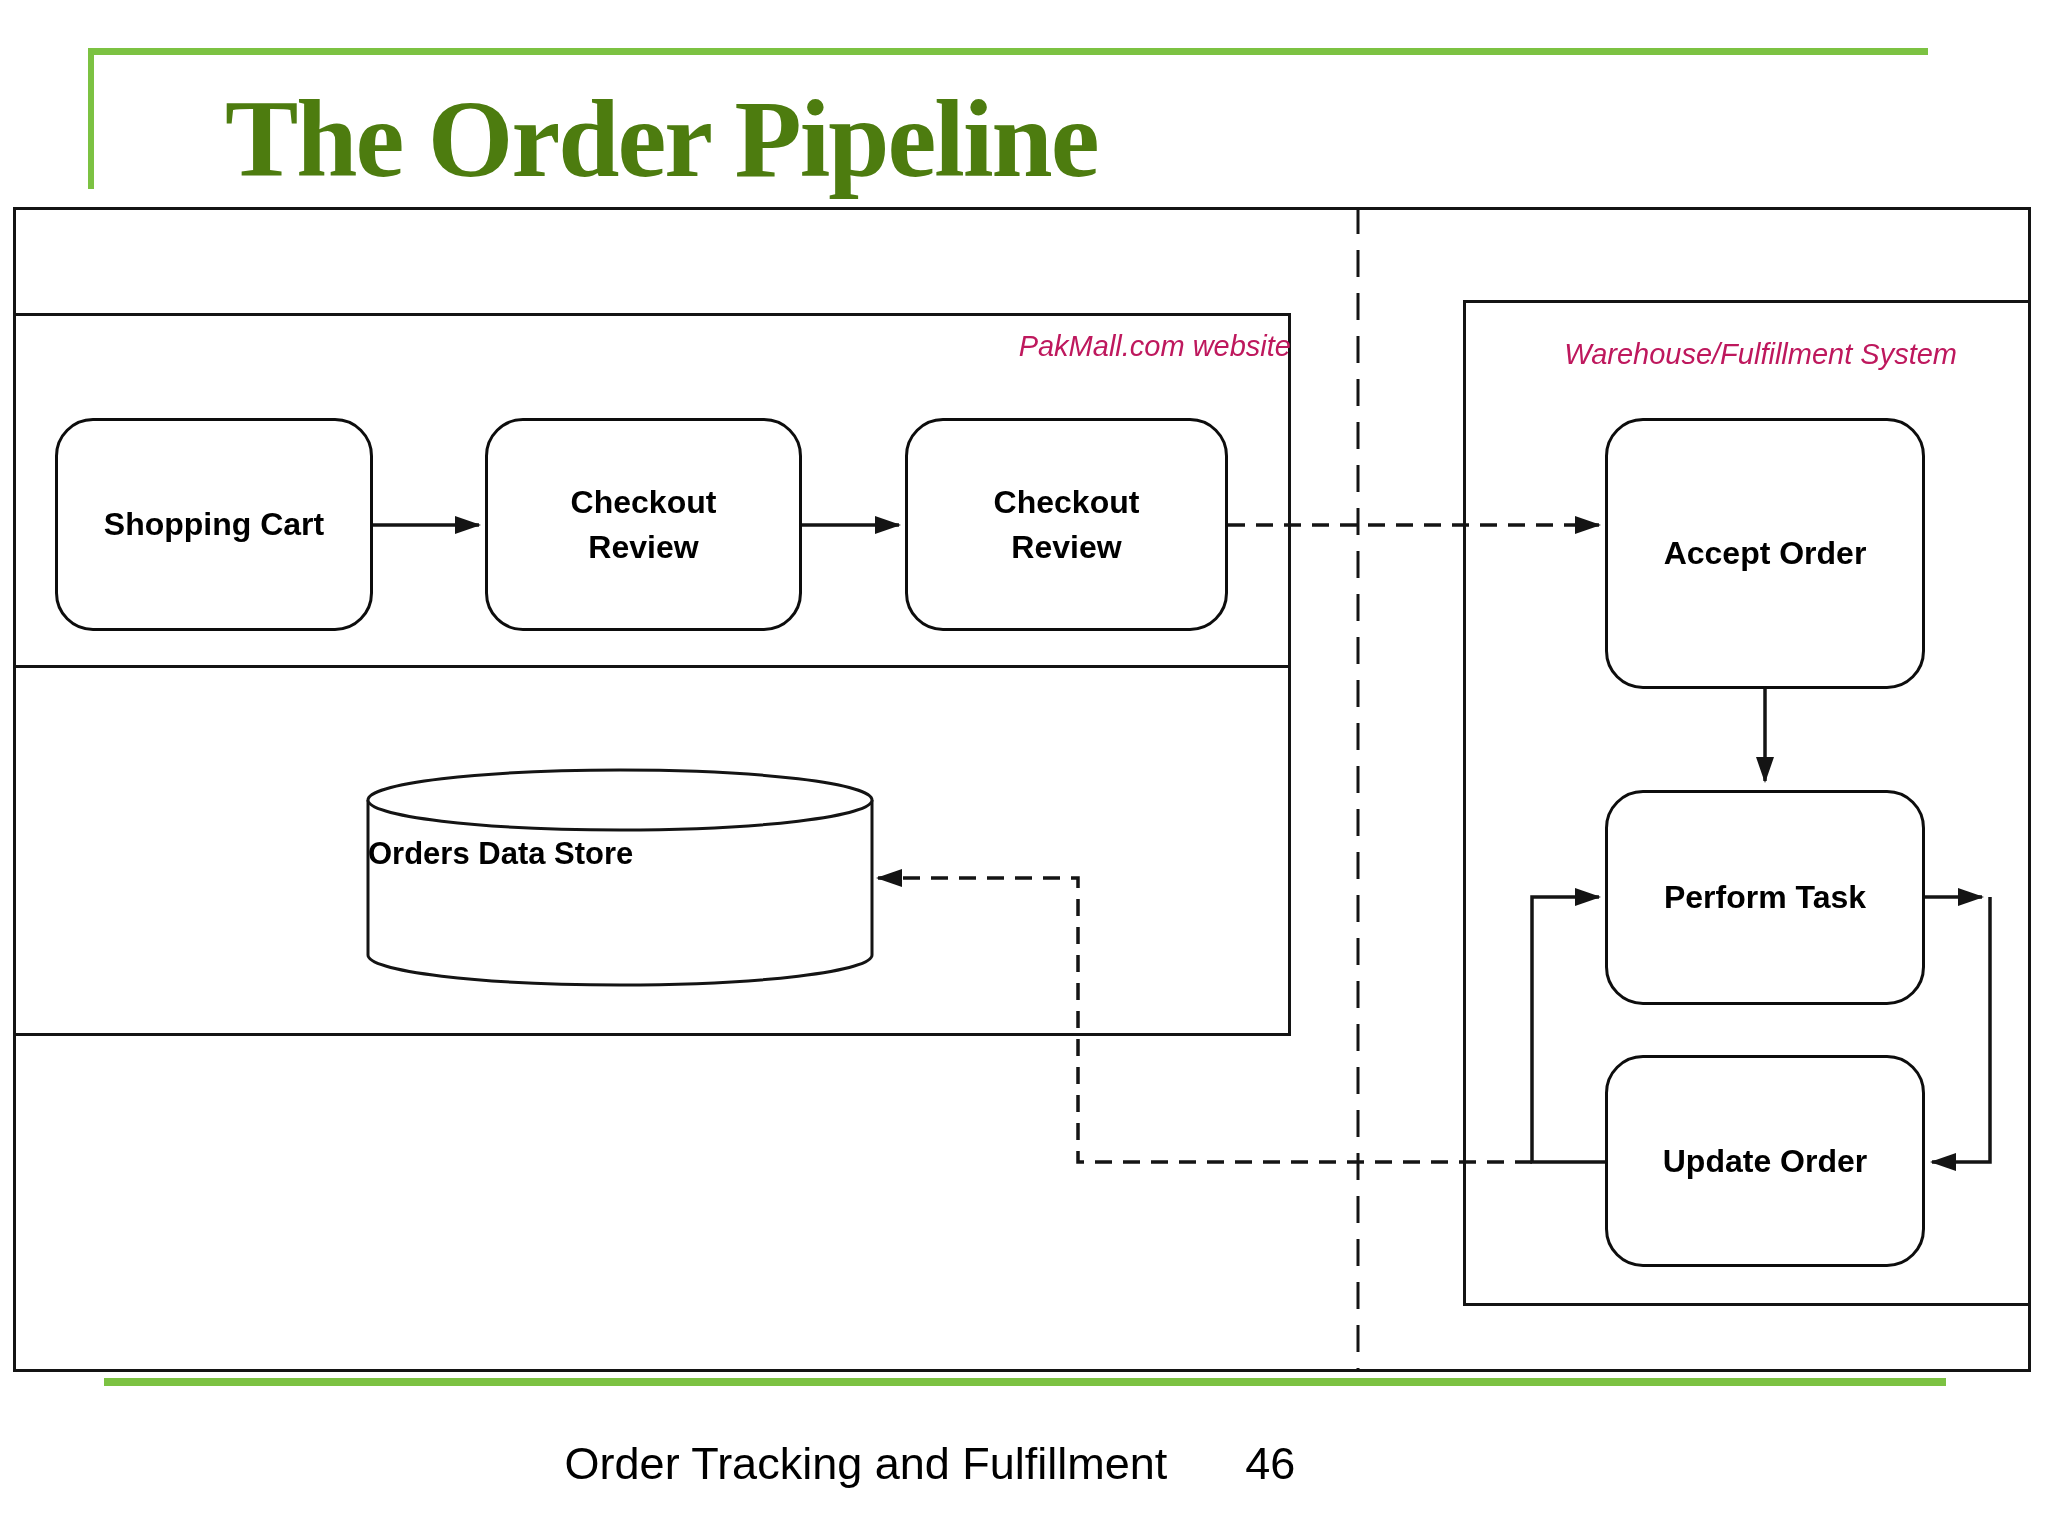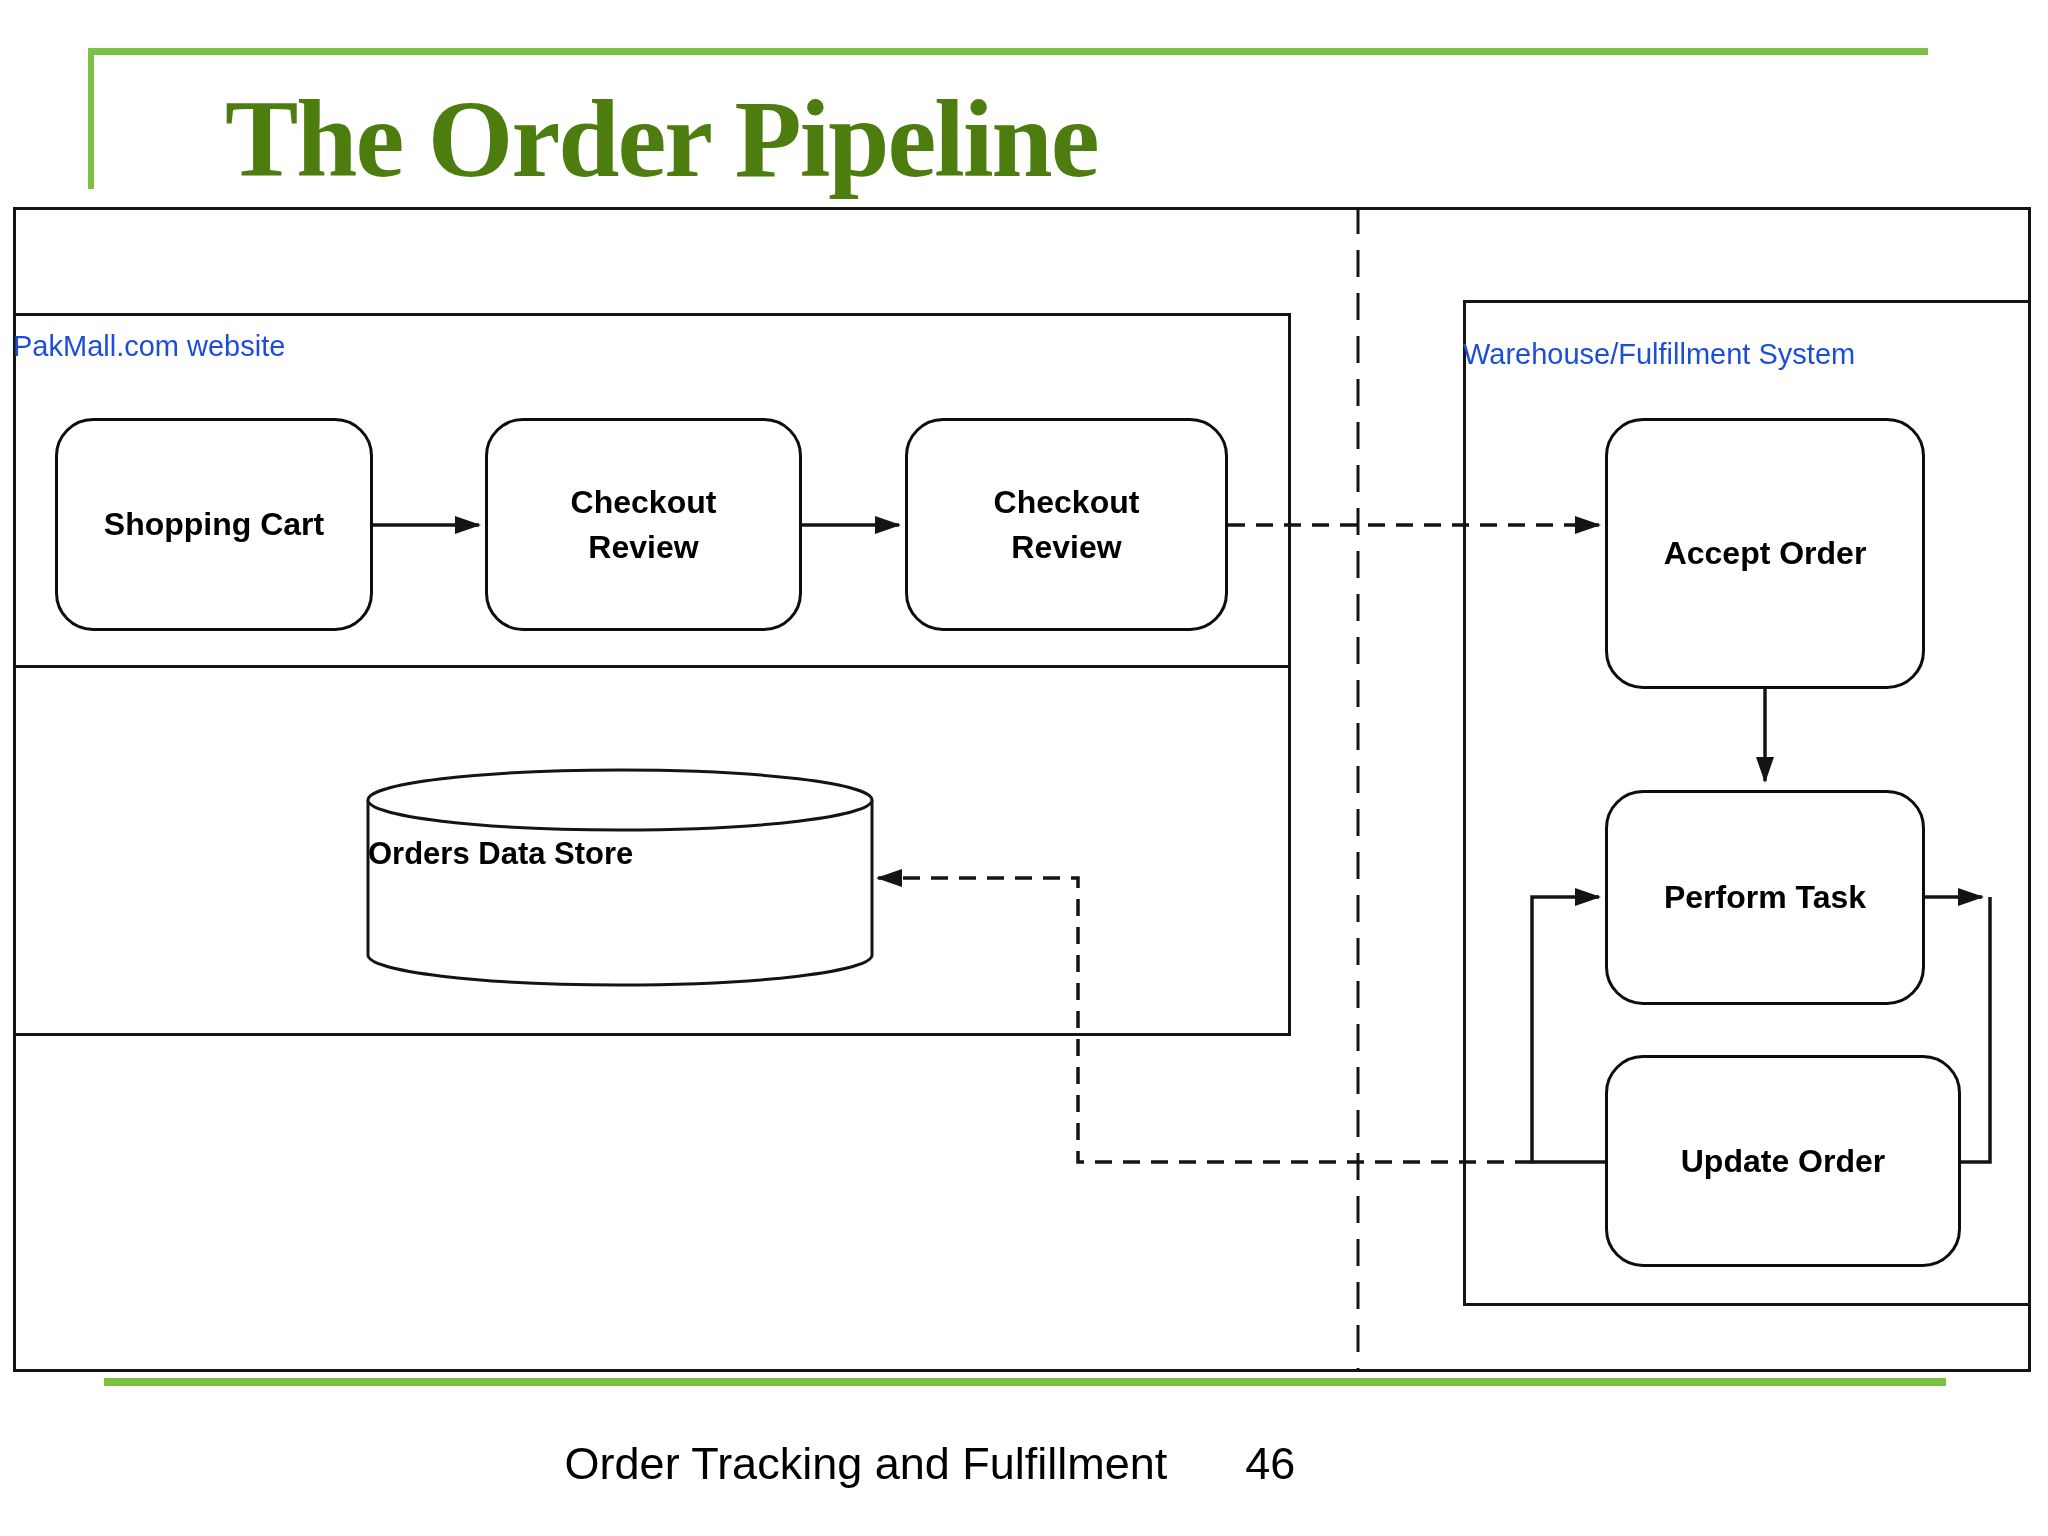--- a/index.html
+++ b/index.html
@@ -17,41 +17,41 @@
     position:absolute; left:225px; top:84px; margin:0;
     font-family:"Liberation Serif", serif; font-weight:bold;
     font-size:110px; line-height:1.0; letter-spacing:-2px; color:#4d7c0f;
     z-index:6; white-space:nowrap;
   }
   
   .outer-box { position:absolute; left:13px; top:207px; width:2018px; height:1165px; border:3px solid #141414; background:transparent; }
   .pakmall-box { position:absolute; left:13px; top:313px; width:1278px; height:723px; border:3px solid #141414; }
   .pakmall-divider { position:absolute; left:13px; top:665px; width:1278px; height:3px; background:#141414; }
   .warehouse-box { position:absolute; left:1463px; top:300px; width:568px; height:1006px; border:3px solid #141414; }
-  .lane-label { position:absolute; text-align:left; font-size:29px; line-height:36px; color:#1d4ed8; z-index:3; }
+  .lane-label { position:absolute; text-align:right; font-size:29px; line-height:36px; color:#be185d; z-index:3;font-style:italic; }
   .lane-label.pakmall   { left:13px;   top:328px; width:1278px; }
   .lane-label.warehouse { left:1463px; top:336px; width:568px; padding-right:74px; }
   
   svg.wires { position:absolute; left:0; top:0; width:2048px; height:1536px; z-index:2; }
   .wire  { stroke:#141414; stroke-width:3.5; fill:none; }
   .dash  { stroke-dasharray:17 11; }
   .lane-split { stroke:#141414; stroke-width:3; fill:none; stroke-dasharray:27 16; }
   .cyl { fill:#ffffff; stroke:#141414; stroke-width:3; }
   
   .node {
     position:absolute; background:#ffffff; border:3px solid #0d0d0d; border-radius:38px;
     display:flex; align-items:center; justify-content:center; text-align:center; z-index:4;
   }
   .node .lbl { font-weight:bold; font-size:32px; line-height:1.38; max-width:245px; }
   .n-shopping-cart    { left:55px;   top:418px; width:318px; height:213px; }
   .n-checkout-1       { left:485px;  top:418px; width:317px; height:213px; }
   .n-checkout-2       { left:905px;  top:418px; width:323px; height:213px; }
   .n-accept-order     { left:1605px; top:418px; width:320px; height:271px; }
   .n-perform-task     { left:1605px; top:790px; width:320px; height:215px; }
-  .n-update-order     { left:1605px; top:1055px; width:356px; height:212px;justify-content:center; }
+  .n-update-order     { left:1605px; top:1055px; width:320px; height:212px;justify-content:center; }
   .datastore-label {
     position:absolute; left:368px; top:836px; width:504px; text-align:left;
     font-weight:bold; font-size:31px; z-index:4;
   }
   
   .footer { position:absolute; left:0; top:1438px; width:1636px; text-align:center; font-size:45px; z-index:3; }
   .footer-inner { position:relative; left:112px; }
   .footer-page { margin-left:78px; }
 </style>
 </head>

